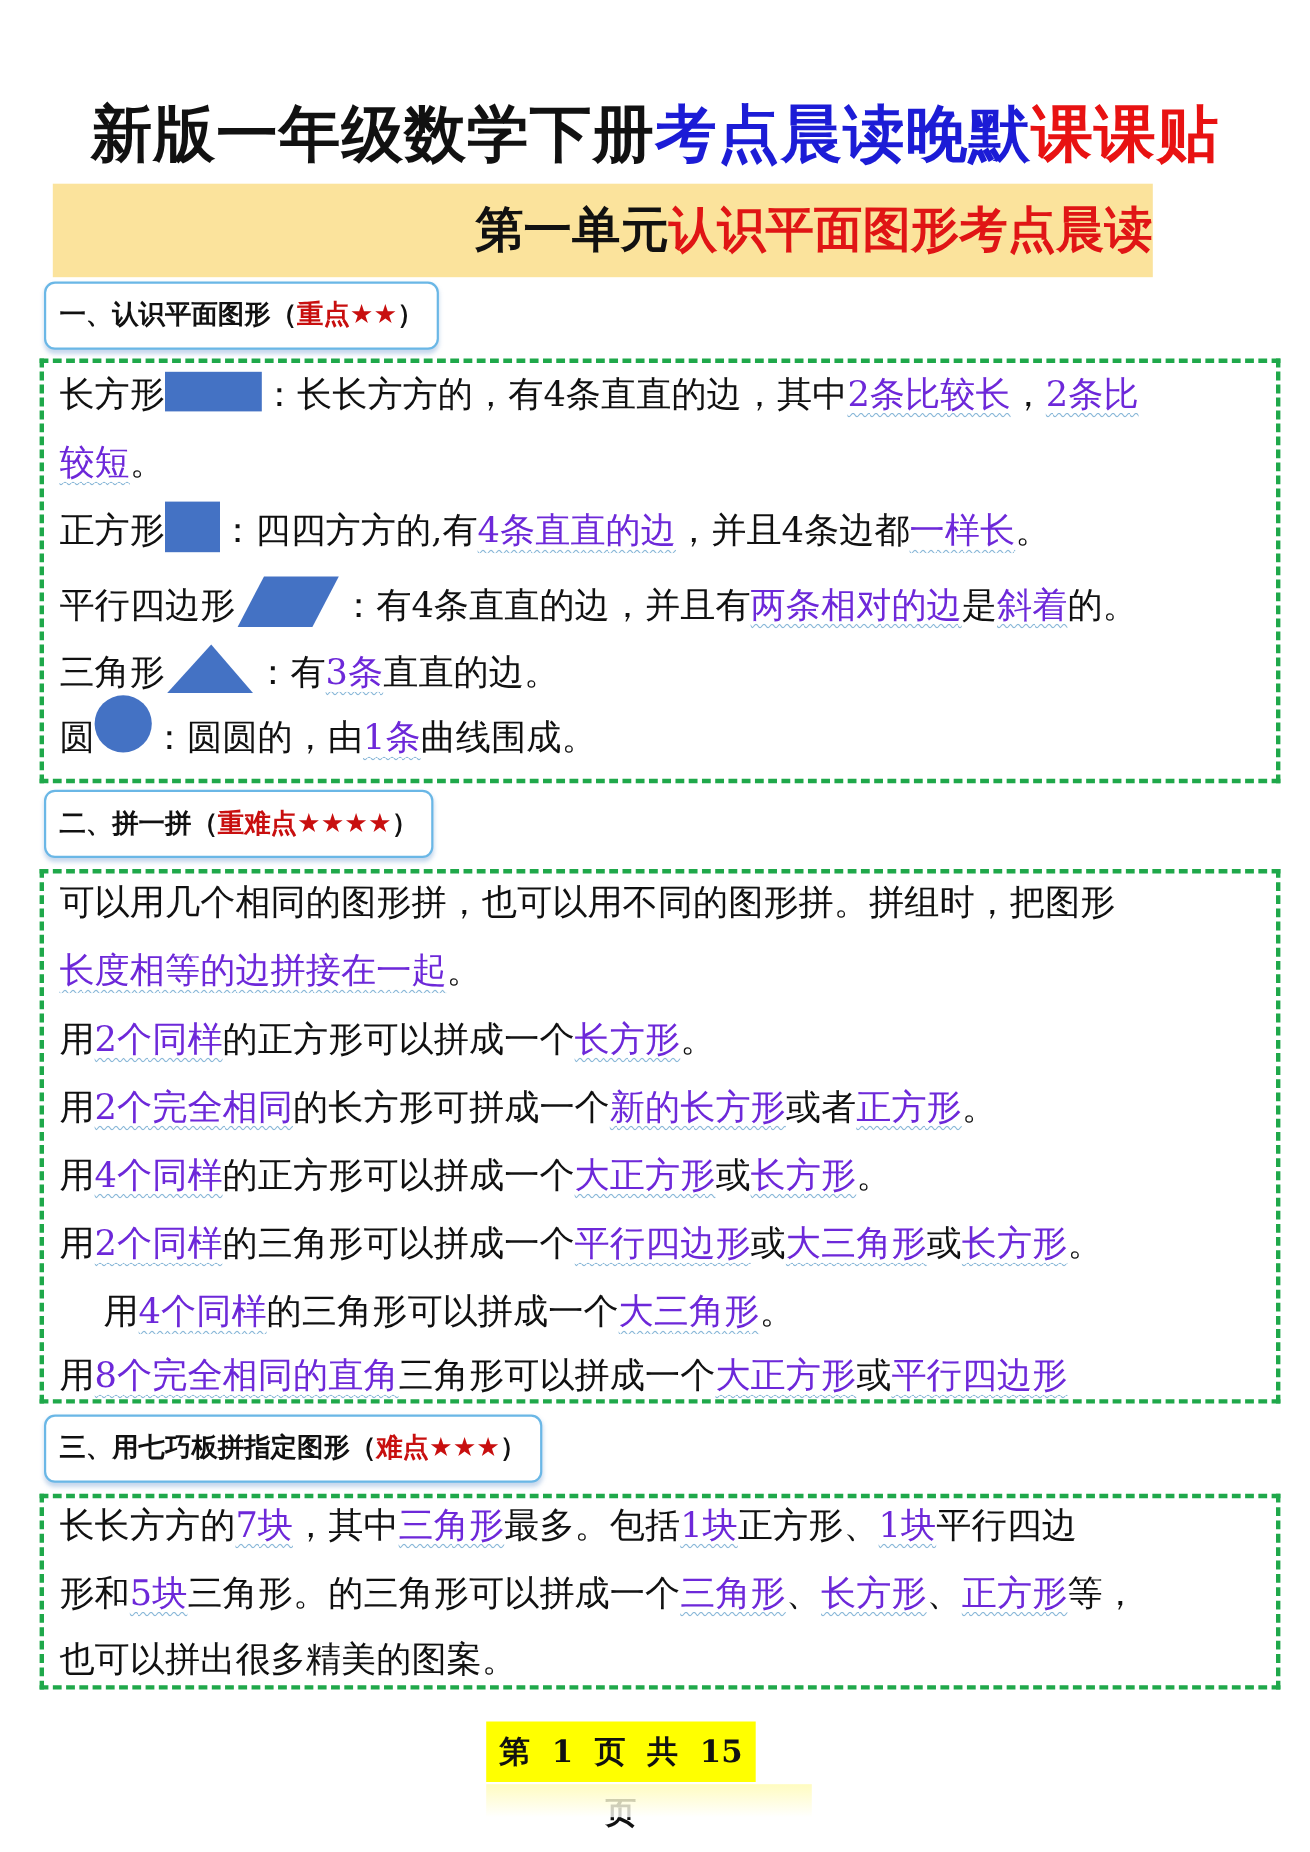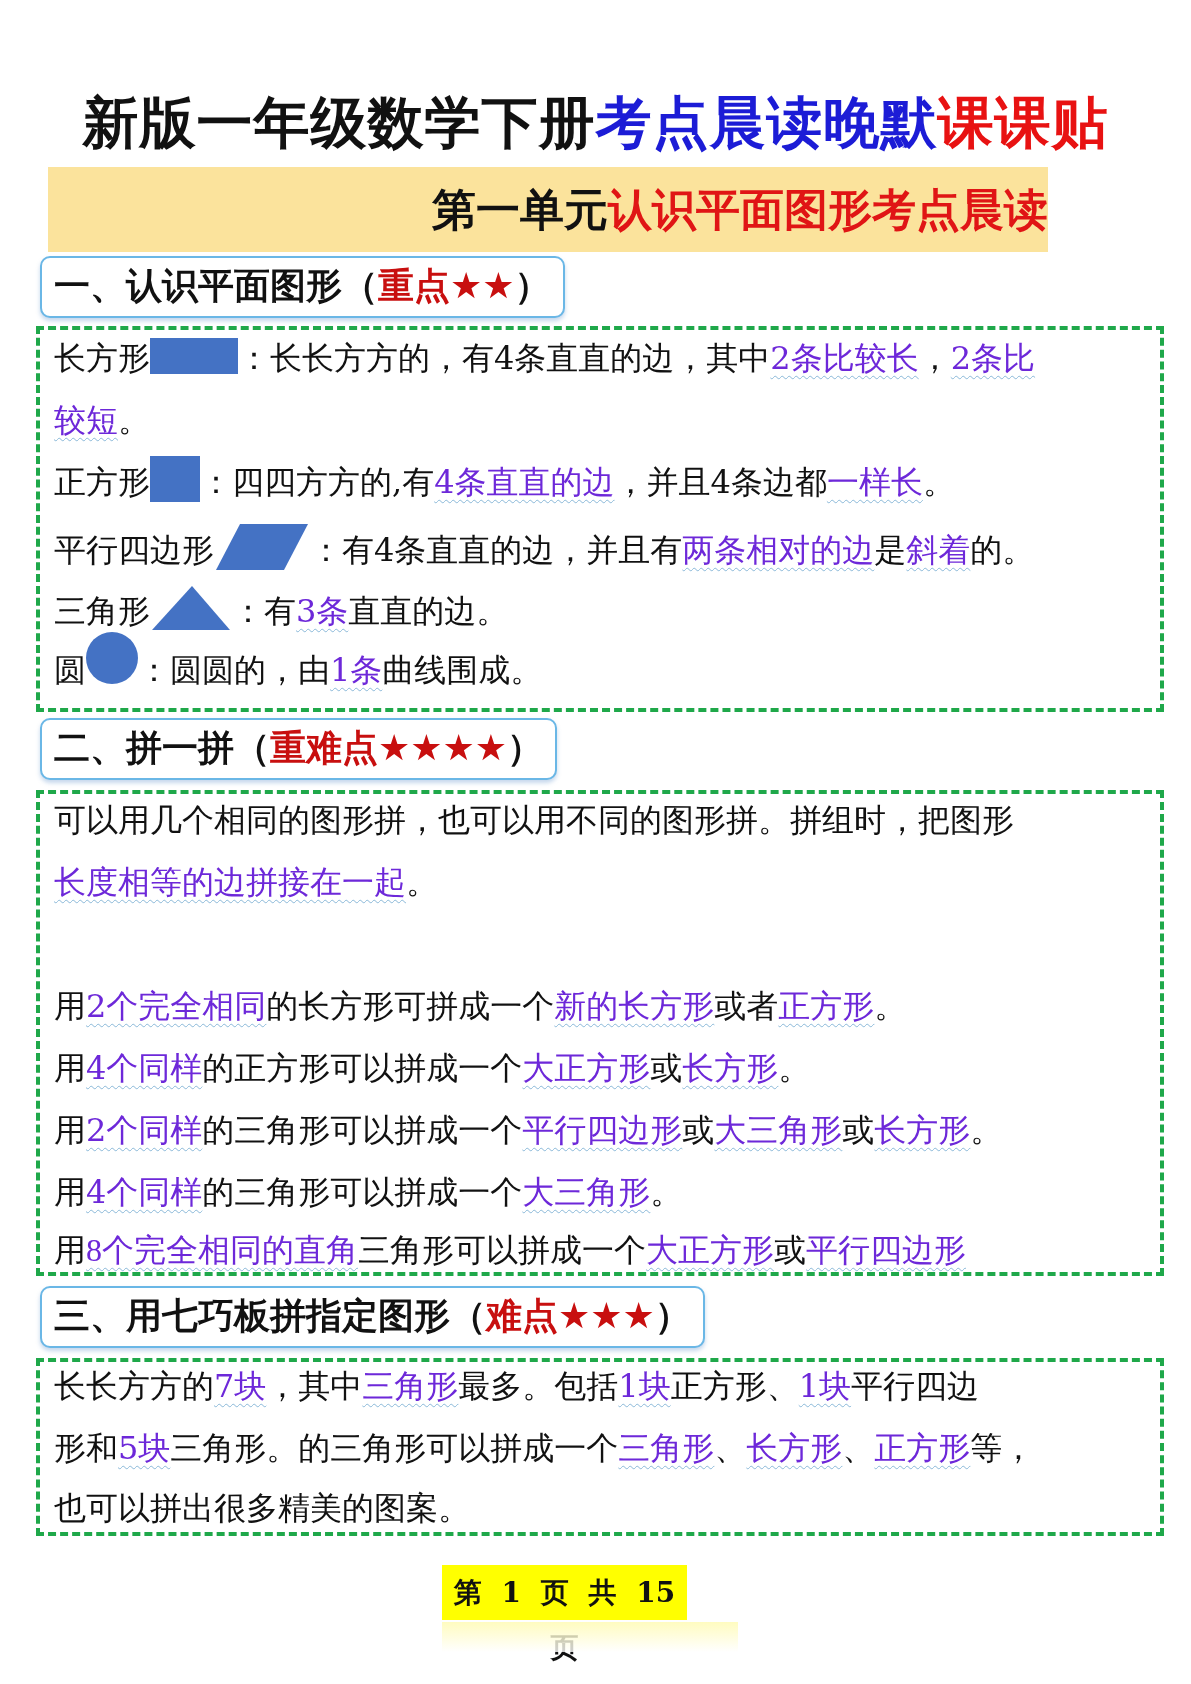--- a/index.html
+++ b/index.html
@@ -8,21 +8,21 @@
   .title { position:absolute; left:0; width:1191px; top:88px; text-align:center;
            font-family:"DejaVu Sans","Liberation Sans",sans-serif; font-weight:bold;
            font-size:56px; letter-spacing:1px; line-height:70px; }
   .title .blk { color:#111; } .title .blu { color:#1c1cd6; } .title .red { color:#e81212; }
   .unit-banner { position:absolute; left:48px; top:167px; width:1000px; height:85px;
                  background:#fbe39c; text-align:right; line-height:85px;
                  font-family:"DejaVu Sans","Liberation Sans",sans-serif; font-weight:bold; font-size:44px; }
   .unit-banner .blk { color:#111; } .unit-banner .red { color:#e01515; }
   .sec-head { position:absolute; left:40px; height:58px; border:2px solid #6ab7e6; border-radius:10px;
               background:#fff; box-shadow:0 3px 4px rgba(90,140,200,0.35);
-              font-family:"DejaVu Sans","Liberation Sans",sans-serif; font-weight:bold; font-size:36px;
+              font-family:"DejaVu Sans","Liberation Sans",sans-serif; font-weight:bold; font-size:24px;
               line-height:56px; padding:0 12px; white-space:nowrap; }
   .sec-head .lvl { color:#c80f0f; }
   .box { position:absolute; left:36px; width:1120px; border:4px dashed #1fa84a; }
   .line { position:absolute; left:14px; font-size:32px; line-height:44px; white-space:nowrap; }
   .r { color:#6d28d9; text-decoration:underline wavy #8ab8d8; text-decoration-thickness:1px; text-underline-offset:6px; }
   .shape { display:inline-block; vertical-align:middle; background:#4472c4; }
   .footer { position:absolute; left:442px; top:1565px; width:245px; height:55px; background:#ffff00;
             text-align:center; line-height:55px; font-weight:bold; font-size:28px; word-spacing:10px; }
   .reflect { position:absolute; left:442px; top:1622px; width:296px; height:30px;
              background:linear-gradient(#fffbb0, #ffffff); opacity:0.8; }
@@ -65,25 +65,26 @@
     <span>圆</span><span class="shape" style="width:52px;height:52px;border-radius:50%;vertical-align:top;margin-top:-16px;"></span><span>：圆圆的，由</span><span class="r">1条</span><span>曲线围成。</span>
   </div>
 </div>
 
 <div class="sec-head" style="top:718px;">
   <span>二、拼一拼（</span><span class="lvl">重难点★★★★</span><span>）</span>
 </div>
 <div class="box" style="top:790px;height:478px;">
   <div class="line" style="top:66px;"><span class="r">长度相等的边拼接在一起</span><span>。</span></div>
   <div class="line" style="top:4px;"><span>可以用几个相同的图形拼，也可以用不同的图形拼。拼组时，把图形</span></div>
+  <div class="line" style="top:128px;"><span>用</span><span class="r">2个同样</span><span>的正方形可以拼成一个</span><span class="r">长方形</span><span>。</span></div>
   <div class="line" style="top:190px;"><span>用</span><span class="r">2个完全相同</span><span>的长方形可拼成一个</span><span class="r">新的长方形</span><span>或者</span><span class="r">正方形</span><span>。</span></div>
   <div class="line" style="top:252px;"><span>用</span><span class="r">4个同样</span><span>的正方形可以拼成一个</span><span class="r">大正方形</span><span>或</span><span class="r">长方形</span><span>。</span></div>
   <div class="line" style="top:314px;"><span>用</span><span class="r">2个同样</span><span>的三角形可以拼成一个</span><span class="r">平行四边形</span><span>或</span><span class="r">大三角形</span><span>或</span><span class="r">长方形</span><span>。</span></div>
-  <div class="line" style="top:376px;"><span>用</span><span class="r">4个同样</span><span>的三角形可以拼成一个</span><span class="r">大三角形</span><span>。</span></div>
-  <div class="line" style="top:434px;font-family:Liberation Serif, serif;"><span>用</span><span class="r">8个完全相同的直角</span><span>三角形可以拼成一个</span><span class="r">大正方形</span><span>或</span><span class="r">平行四边形</span></div>
+  <div class="line" style="top:376px;margin-left:40px;"><span>用</span><span class="r">4个同样</span><span>的三角形可以拼成一个</span><span class="r">大三角形</span><span>。</span></div>
+  <div class="line" style="top:434px;"><span>用</span><span class="r">8个完全相同的直角</span><span>三角形可以拼成一个</span><span class="r">大正方形</span><span>或</span><span class="r">平行四边形</span></div>
 </div>
 
 <div class="sec-head" style="top:1286px;">
   <span>三、用七巧板拼指定图形（</span><span class="lvl">难点★★★</span><span>）</span>
 </div>
 <div class="box" style="top:1358px;height:170px;">
   <div class="line" style="top:2px;"><span>长长方方的</span><span class="r">7块</span><span>，其中</span><span class="r">三角形</span><span>最多。包括</span><span class="r">1块</span><span>正方形、</span><span class="r">1块</span><span>平行四边</span></div>
   <div class="line" style="top:64px;"><span>形和</span><span class="r">5块</span><span>三角形。的三角形可以拼成一个</span><span class="r">三角形</span><span>、</span><span class="r">长方形</span><span>、</span><span class="r">正方形</span><span>等，</span></div>
   <div class="line" style="top:124px;"><span>也可以拼出很多精美的图案。</span></div>
 </div>

